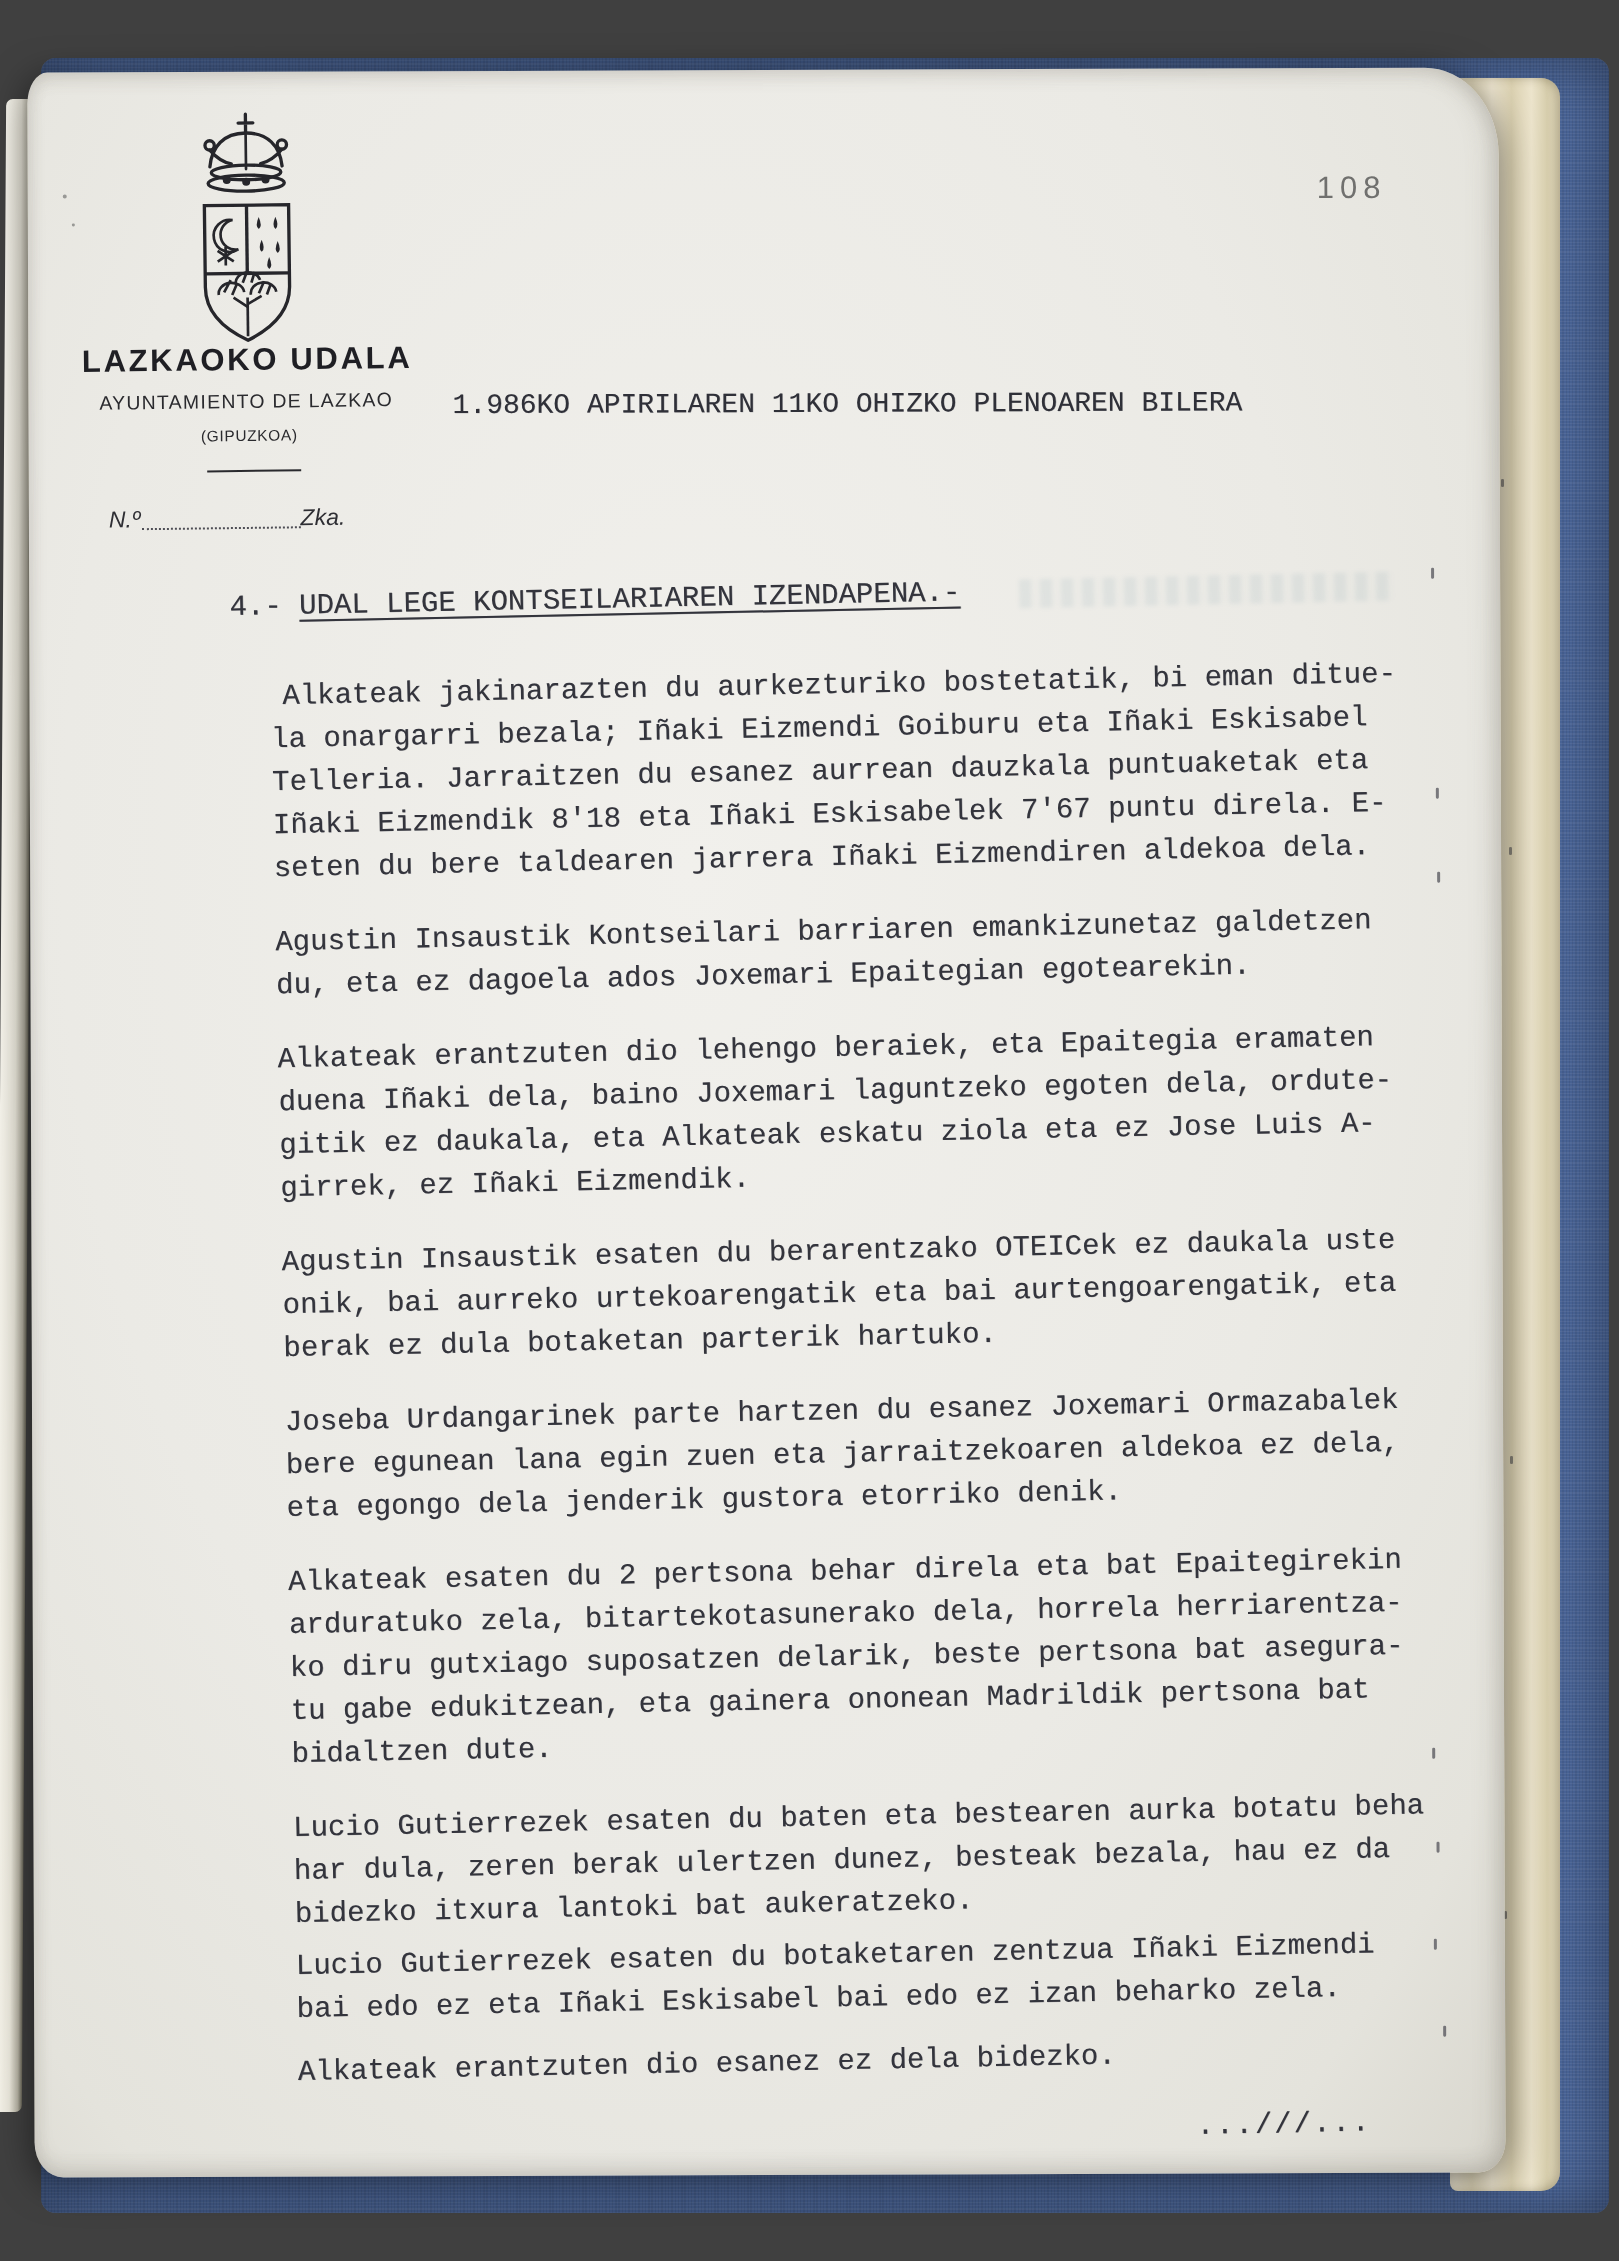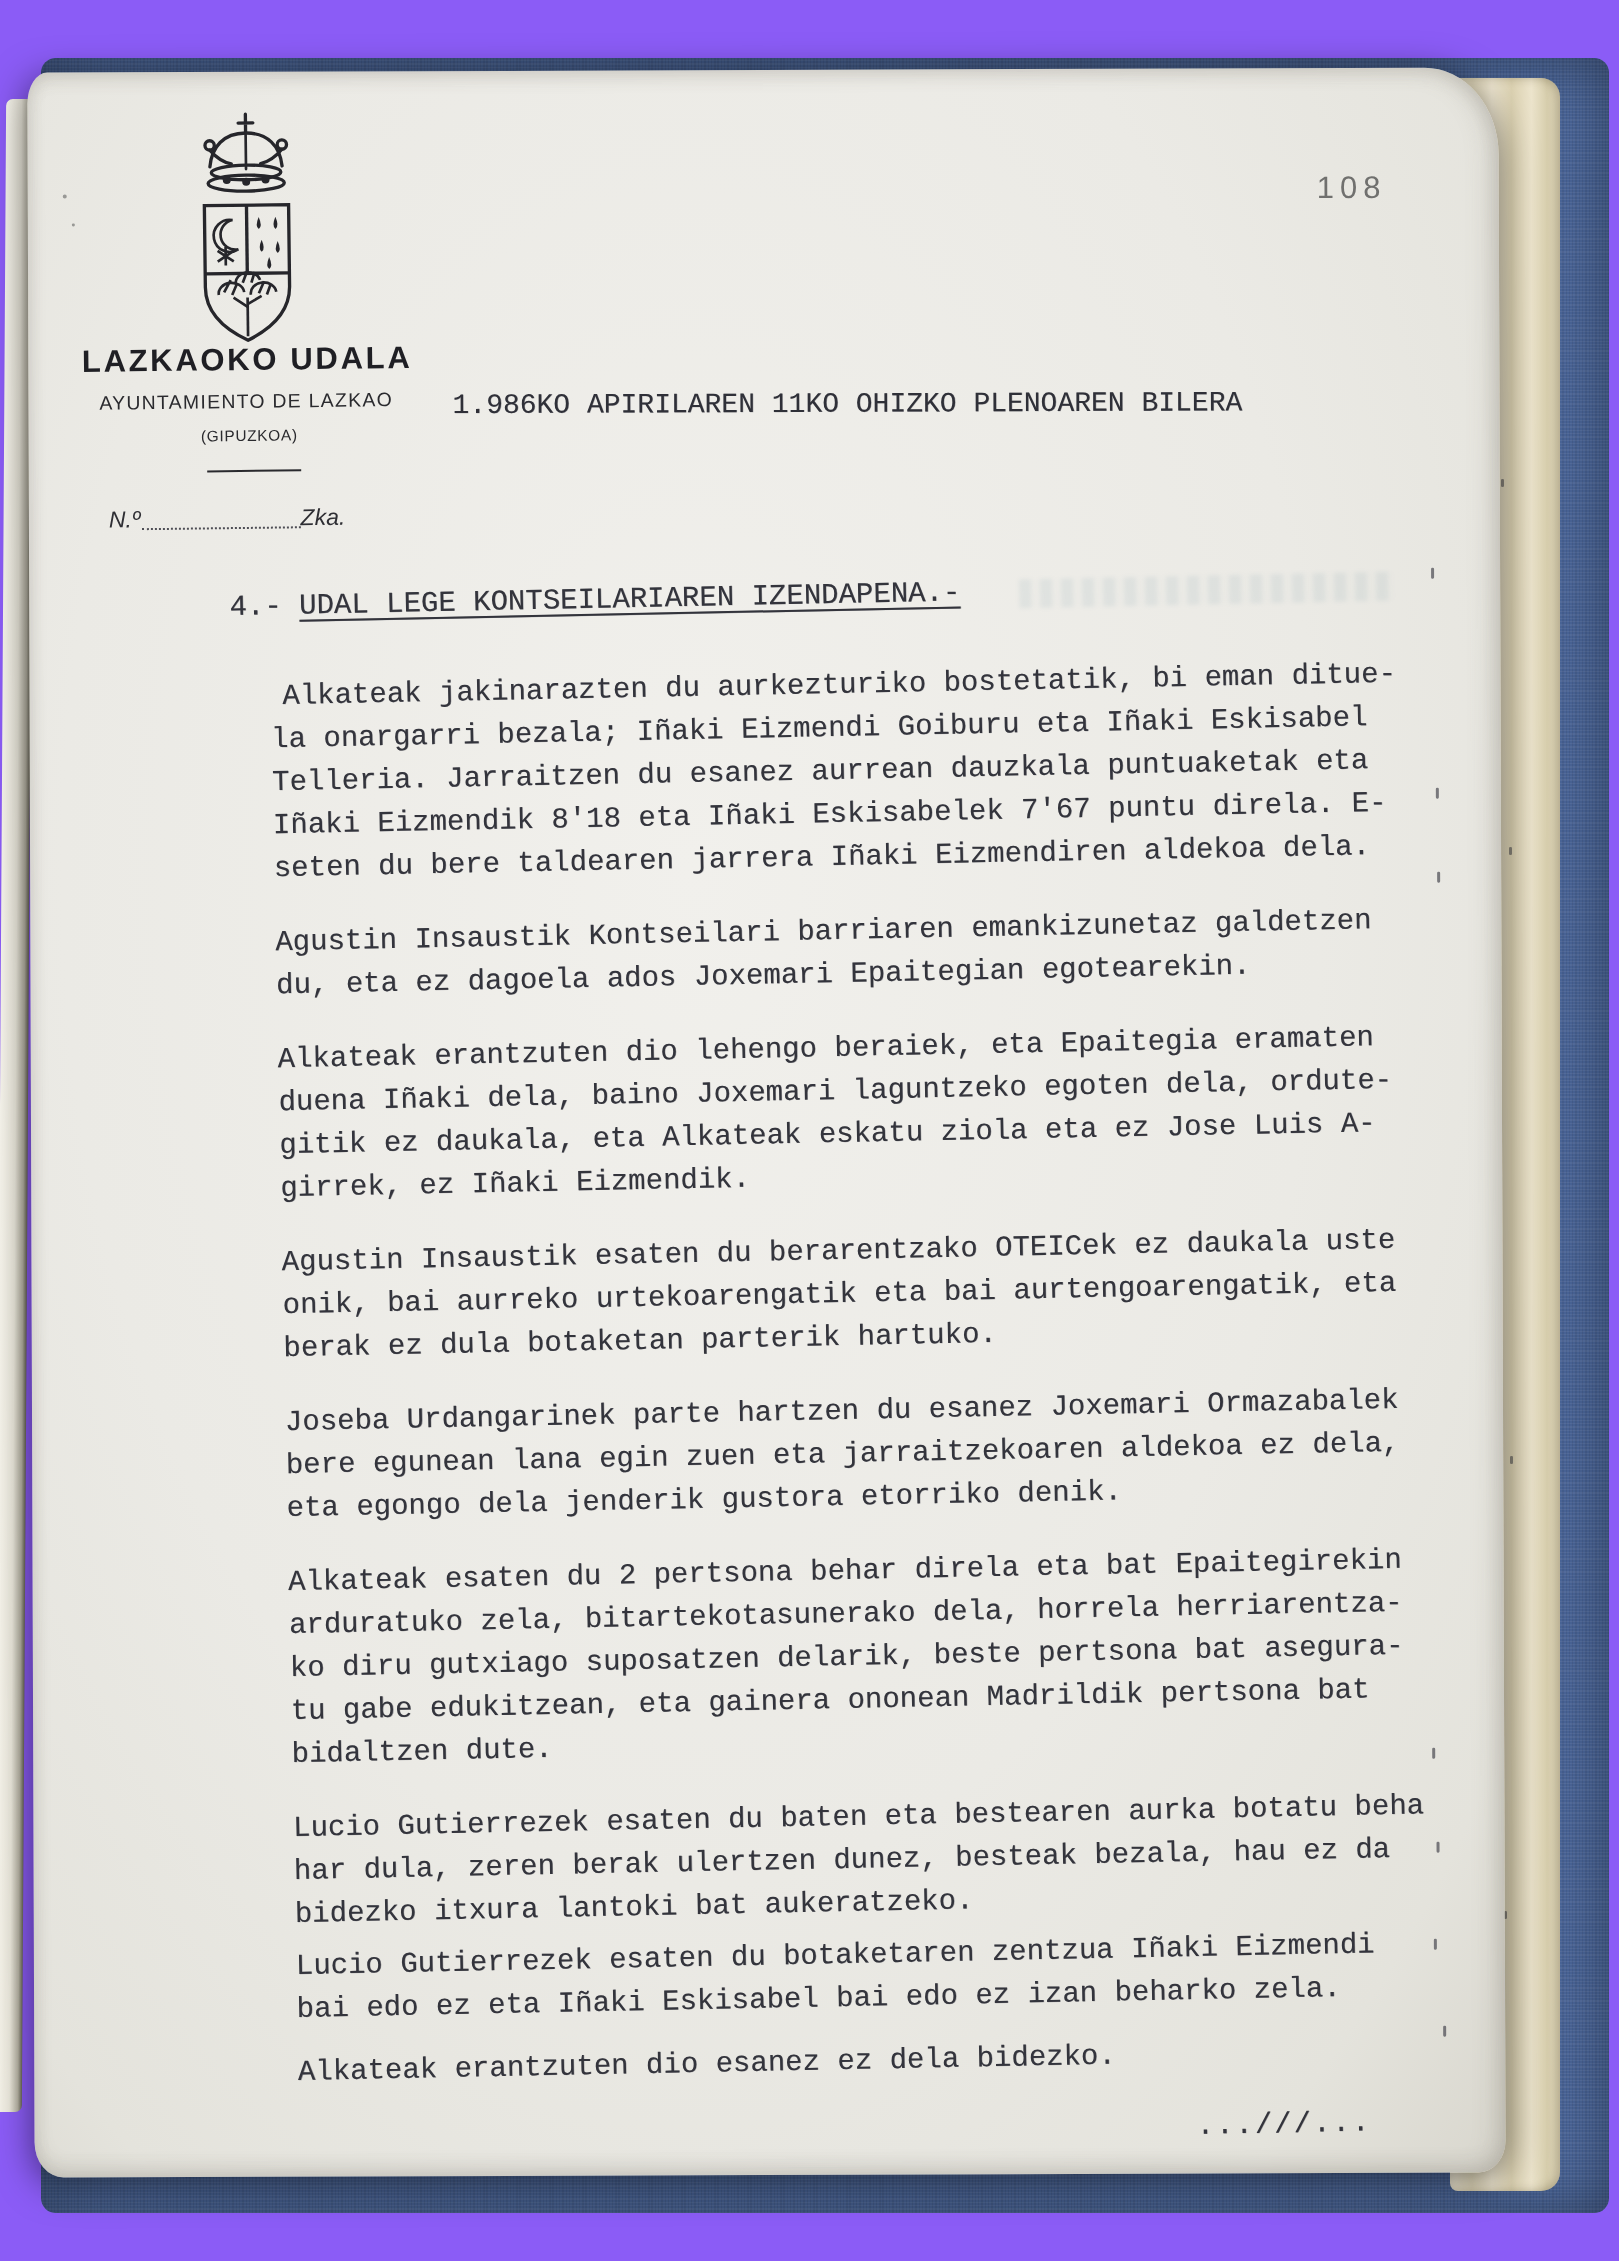--- a/index.html
+++ b/index.html
@@ -1,16 +1,16 @@
 <!DOCTYPE html>
 <html style="font-size:10.7px"><head>
 <meta charset="utf-8">
 <style>
   html,body{margin:0;padding:0;background:#060606;}
-  .stage{position:relative;width:1619px;height:2261px;background:#8b5cf6;overflow:hidden;
+  .stage{position:relative;width:1619px;height:2261px;background:#404040;overflow:hidden;
          font-family:"Liberation Sans",sans-serif;}
 
   
   .left-sliver{position:absolute;left:0;top:99px;width:28px;height:2013px;
     background:linear-gradient(90deg,#f7f5ed 0%,#ece9dd 55%,#b9b5a6 85%,#6a6759 100%);
     border-radius:6.7px;transform:rotate(.35deg);}
 
   
   .cover{position:absolute;left:41px;top:58px;width:1568px;height:2155px;border-radius:14.7px;
     background:#4a6598;

